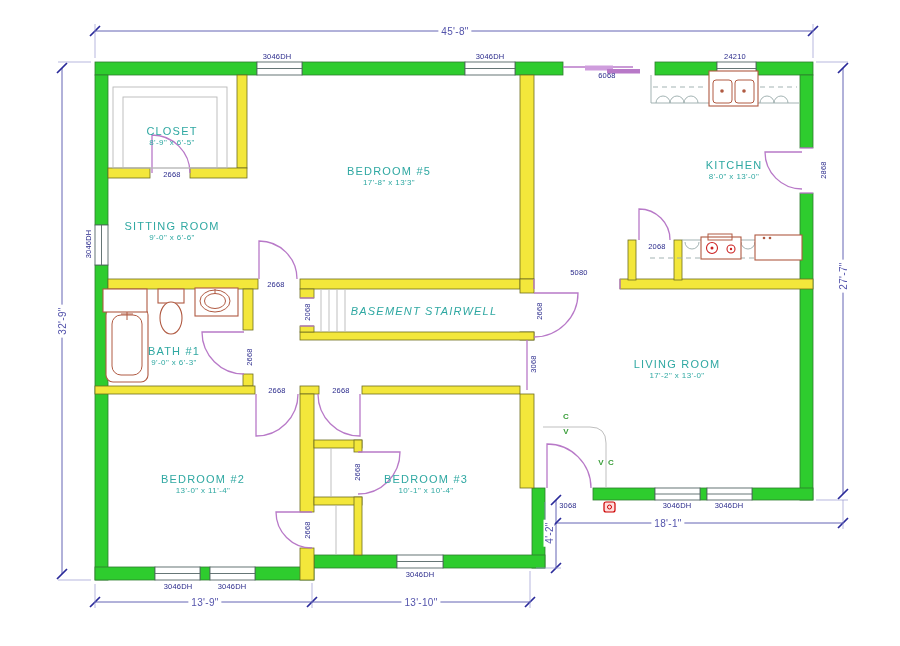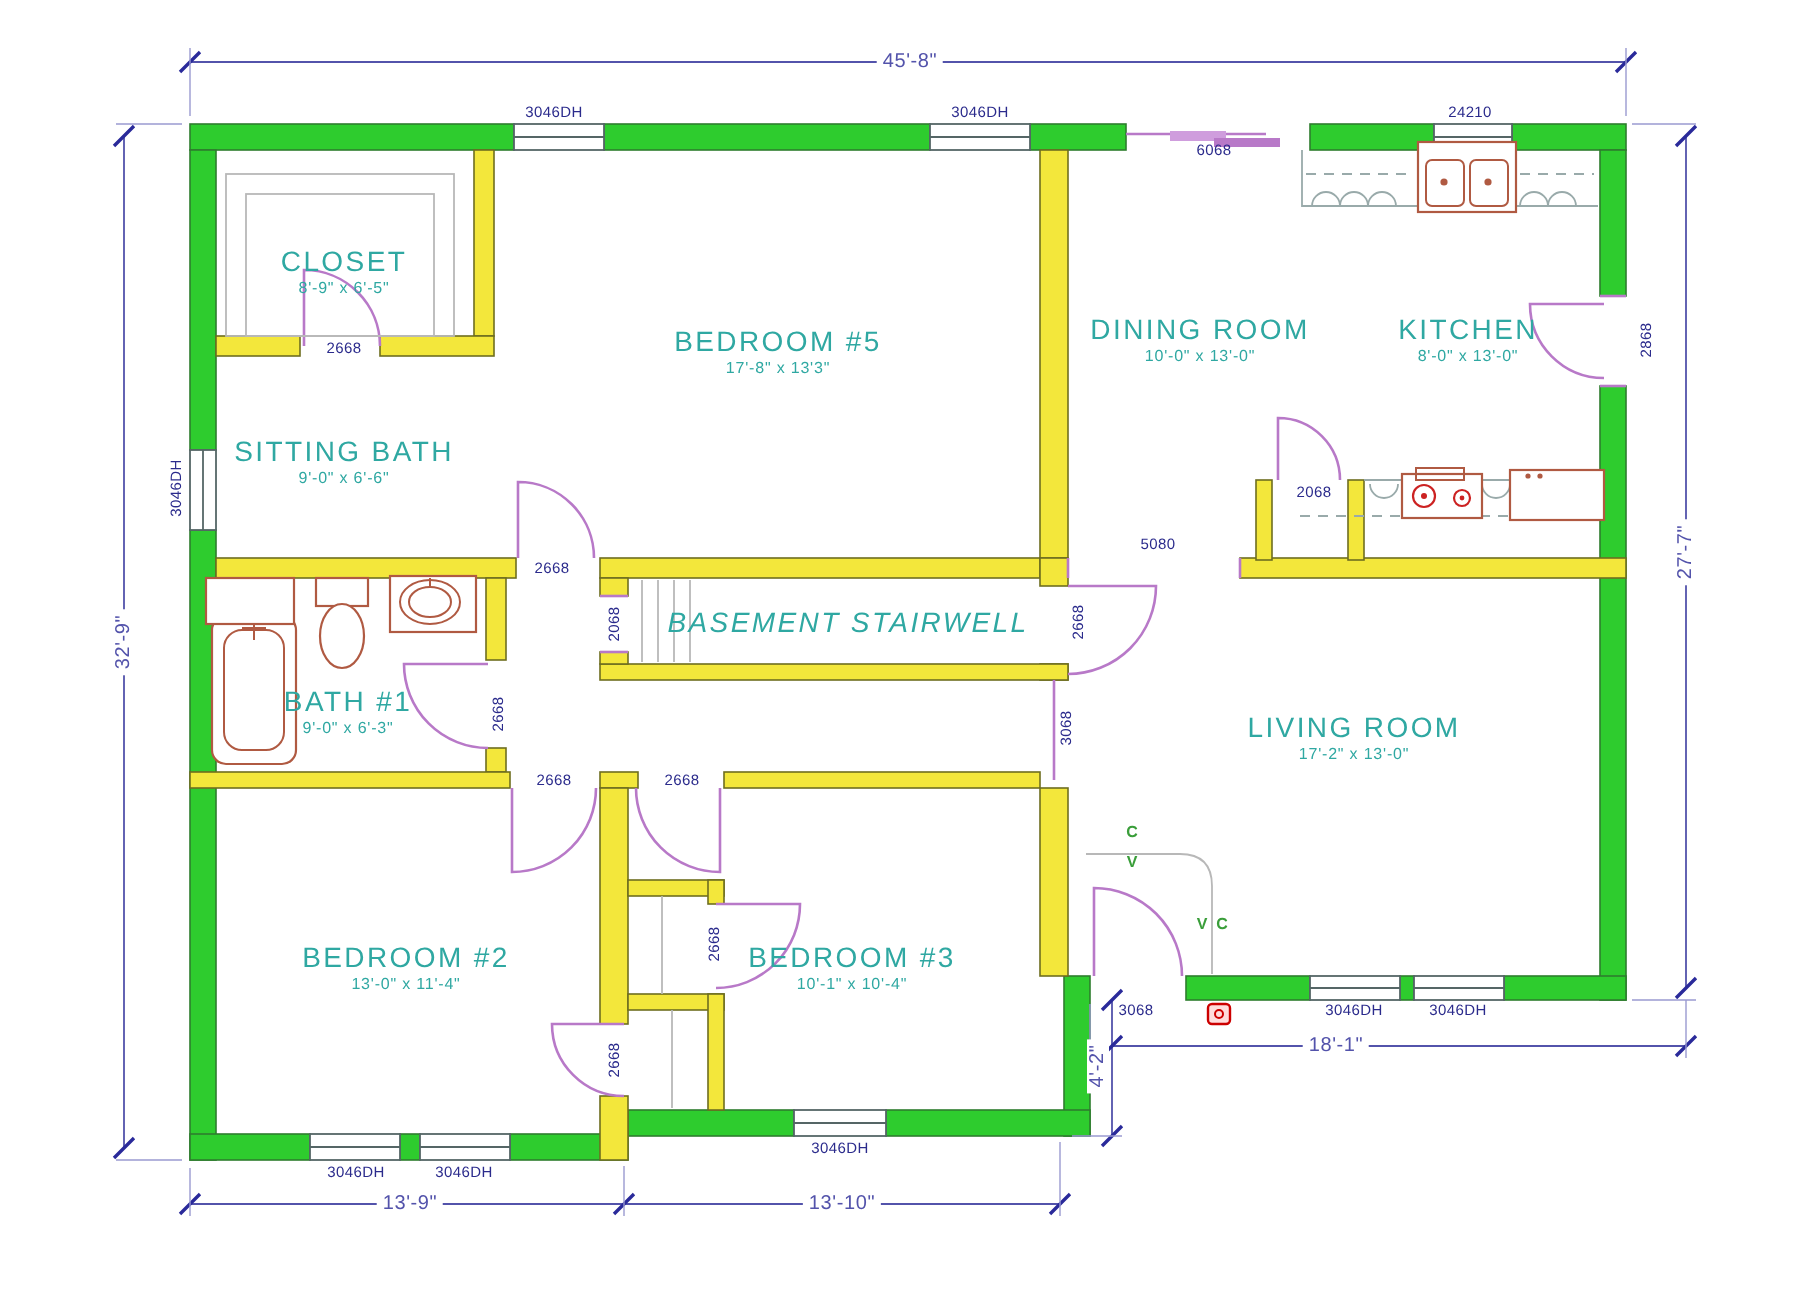--- a/index.html
+++ b/index.html
@@ -2,21 +2,21 @@
 <html style="--c-ext: #2ecc2e; --c-int: #f3e73b; --c-door: #b879c8; --c-room: #2fa8a2; --c-tag: #2b2b8c; --c-dim: #5353ab; --c-fix: #b05a42;"><head>
 <meta charset="utf-8">
 <style>
   html,body{margin:0;padding:0;background:#fff;}
   #canvas{position:relative;width:900px;height:646px;background:#fff;overflow:hidden;
           font-family:"Liberation Sans",sans-serif;}
   #plan-svg{position:absolute;left:0;top:0;}
   #labels{position:absolute;left:0;top:0;width:900px;height:646px;}
   .lbl{position:absolute;white-space:nowrap;}
   .room-label{text-align:center;color:var(--c-room);line-height:1.3;}
-  .room-label .rt{font-size:14px;letter-spacing:1.2px;}
+  .room-label .rt{font-size:11px;letter-spacing:1.2px;}
   .room-label .rs{font-size:8px;letter-spacing:.4px;}
   .tag{font-size:7.5px;color:var(--c-tag);letter-spacing:.2px;}
   .dim{font-size:10px;color:var(--c-dim);background:#fff;padding:0 3px;letter-spacing:.3px;}
   .letter{font-size:8px;font-weight:bold;color:#3a9e3a;}
   
   .wx{fill:var(--c-ext);stroke:#2e7d2e;stroke-width:.8;}
   .wi{fill:var(--c-int);stroke:#6e6e20;stroke-width:.8;}
   .win{fill:#fff;stroke:#566;stroke-width:.9;}
   .winl{stroke:#566;stroke-width:.9;}
   .door{stroke:var(--c-door);stroke-width:1.3;fill:none;}
@@ -251,30 +251,26 @@
     </g>
   </g>
 </svg>
 
 <div id="labels">
       <div class="room-label lbl" style="left: 172px; top: 136px; transform: translate(-50%, -50%);">
         <div class="rt">CLOSET</div>
         <div class="rs">8'-9" x 6'-5"</div>
       </div>
       <div class="room-label lbl" style="left: 172px; top: 231px; transform: translate(-50%, -50%);">
-        <div class="rt">SITTING BATH</div>
+        <div class="rt">SITTING ROOM</div>
         <div class="rs">9'-0" x 6'-6"</div>
       </div>
       <div class="room-label lbl" style="left: 389px; top: 176px; transform: translate(-50%, -50%);">
         <div class="rt">BEDROOM #5</div>
         <div class="rs">17'-8" x 13'3"</div>
-      </div>
-      <div class="room-label lbl" style="left: 600px; top: 170px; transform: translate(-50%, -50%);">
-        <div class="rt">DINING ROOM</div>
-        <div class="rs">10'-0" x 13'-0"</div>
       </div>
       <div class="room-label lbl" style="left: 734px; top: 170px; transform: translate(-50%, -50%);">
         <div class="rt">KITCHEN</div>
         <div class="rs">8'-0" x 13'-0"</div>
       </div>
       <div class="room-label lbl" style="left: 174px; top: 356px; transform: translate(-50%, -50%);">
         <div class="rt">BATH #1</div>
         <div class="rs">9'-0" x 6'-3"</div>
       </div>
       <div class="room-label lbl" style="left: 424px; top: 311px; transform: translate(-50%, -50%); font-style: italic;">

